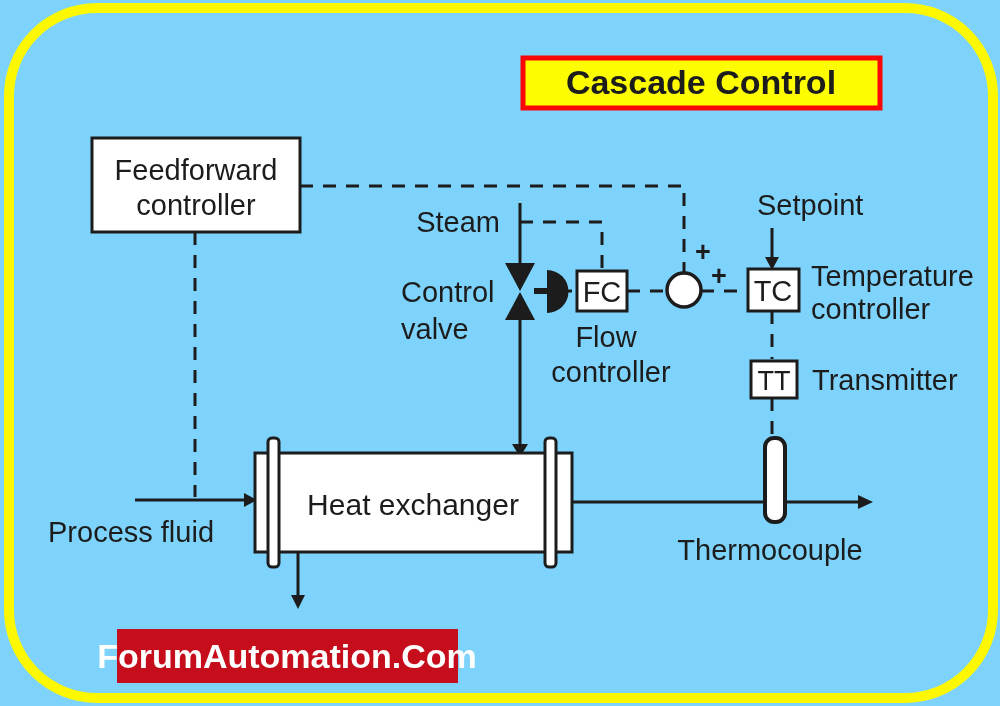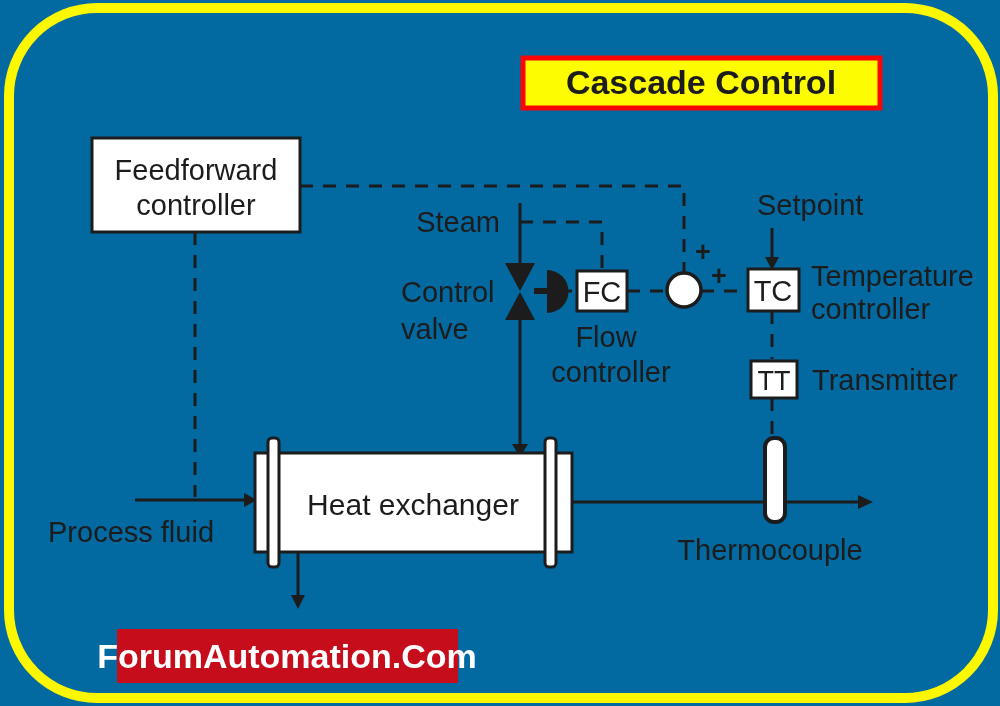--- a/index.html
+++ b/index.html
@@ -1,16 +1,16 @@
 <!DOCTYPE html>
 <html><head>
 <meta charset="utf-8">
 <style>
   html,body{margin:0;padding:0;background:#ffffff;}
-  .stage{position:relative;width:1000px;height:706px;background:#0369a1;overflow:hidden;
+  .stage{position:relative;width:1000px;height:706px;background:#7dd3fc;overflow:hidden;
          font-family:"Liberation Sans",sans-serif;}
   svg{position:absolute;left:0;top:0;}
   text{font-family:"Liberation Sans",sans-serif;fill:#1c1c1c;}
   .lbl{font-size:29px;}
   .lbl-sm{font-size:27px;}
   .box-lbl{font-size:29px;}
   .dash{stroke:#1c1c1c;stroke-width:3;fill:none;stroke-dasharray:13 10;}
   .dash-sm{stroke:#1c1c1c;stroke-width:3;fill:none;stroke-dasharray:8 8;}
   .solid{stroke:#1c1c1c;stroke-width:3;fill:none;}
   .box{fill:#ffffff;stroke:#1c1c1c;stroke-width:3;}

